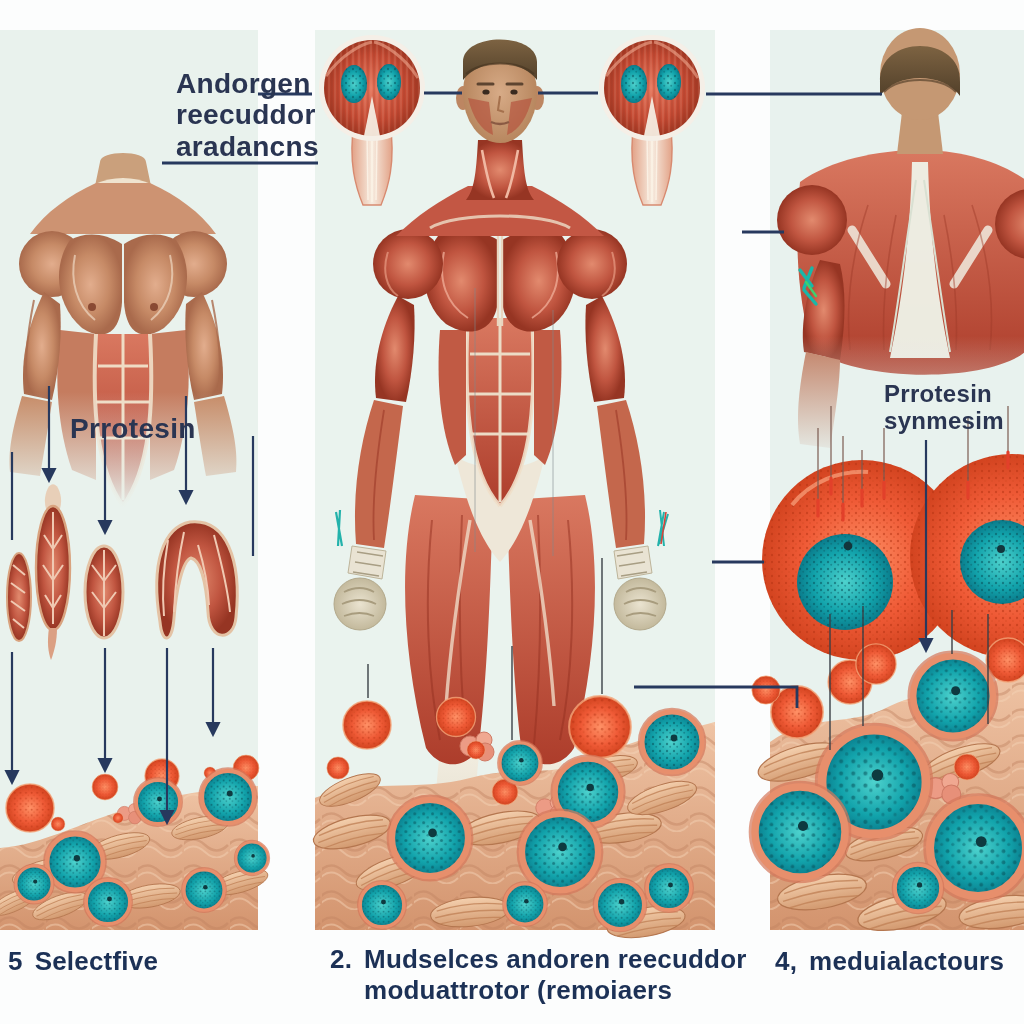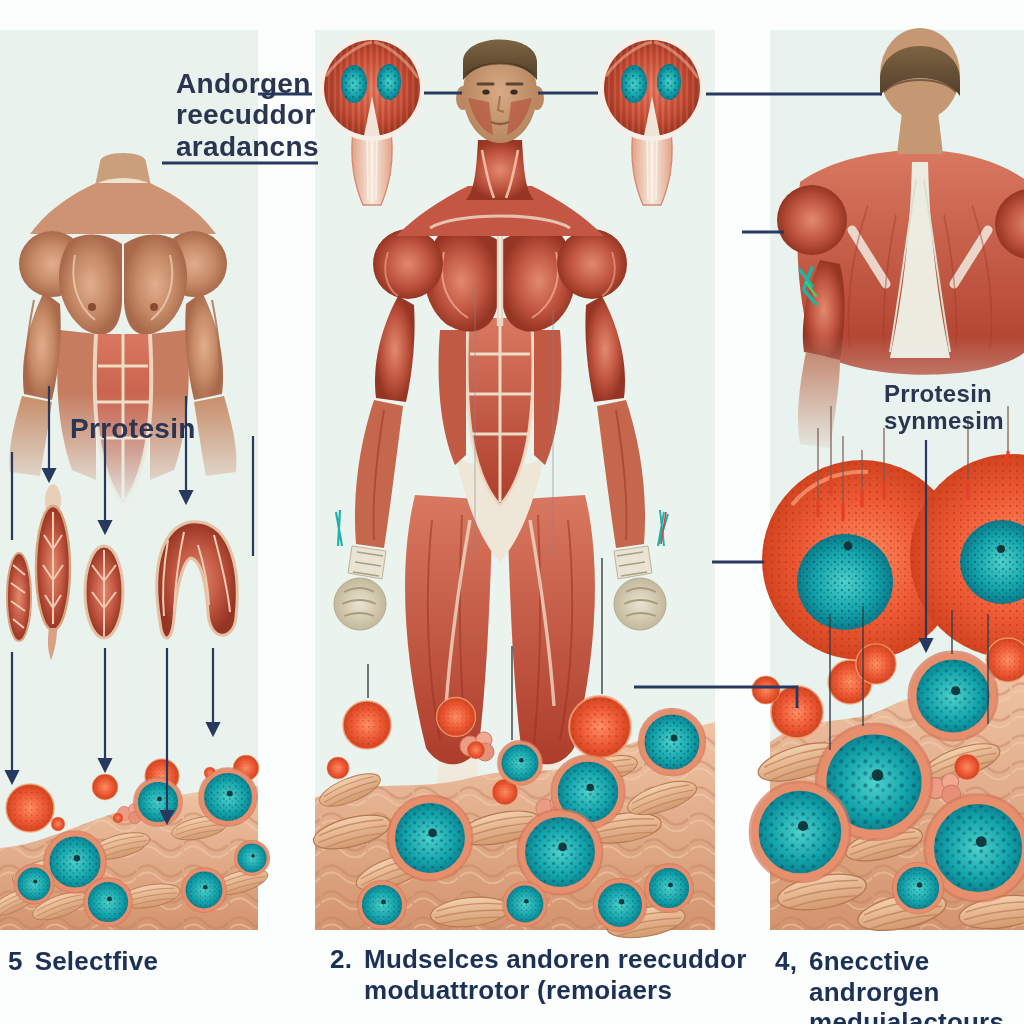--- a/index.html
+++ b/index.html
@@ -443,18 +443,17 @@
 <div class="cap" id="cap-center">
   <span>2.</span>
   <span>
     <span style="display:block">Mudselces andoren reecuddor</span>
     <span style="display:block">moduattrotor (remoiaers</span>
   </span>
 </div>
 <div class="cap" id="cap-right">
   <span>4,</span>
   <span>
-    <span style="display:block">6necctive androrgen</span>
     <span style="display:block">meduialactours</span>
   </span>
 </div>
 
 </div>
 
 </body></html>

